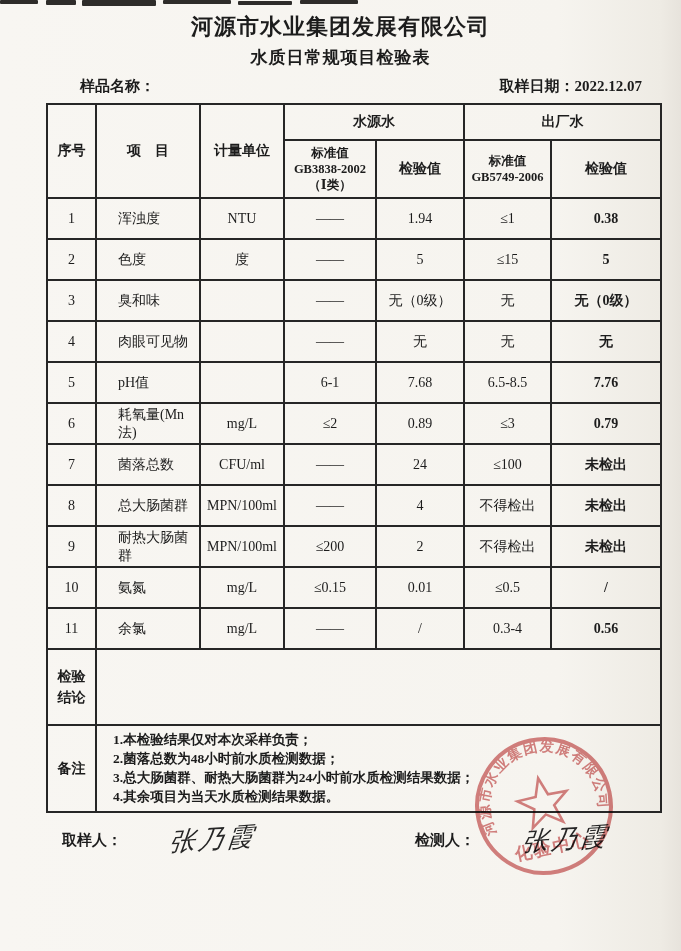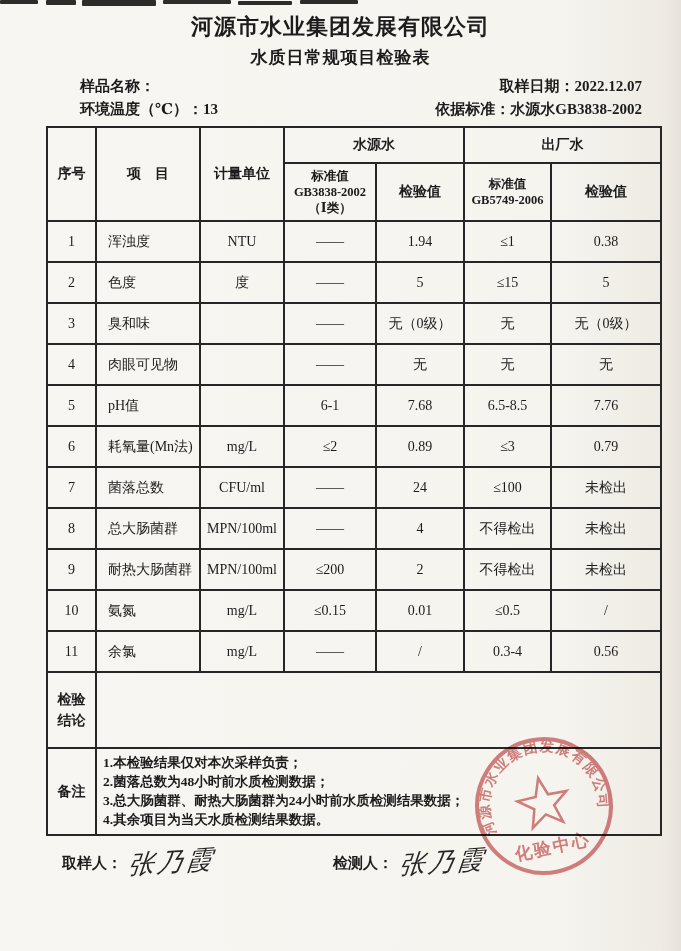--- a/index.html
+++ b/index.html
@@ -39,31 +39,31 @@
     border:2px solid #262626;
     text-align:center;vertical-align:middle;
     padding:0;overflow:hidden;
   }
   th{font-weight:bold;}
   .pre{white-space:pre-line;}
   .std-cell{font-size:12.5px;line-height:1.3;font-weight:bold;}
   .group-row th{height:34px;}
   .sub-row th{height:56px;}
   tbody.data tr{height:41px;}
-  td.cell-item{text-align:left;padding-left:11px;}
-  td.cell-out_val{font-weight:normal;border-radius:18px;}
+  td.cell-item{text-align:left;padding-left:21px;}
+  td.cell-out_val{font-weight:bold;border-radius:18px;}
   td.cell-out_std{letter-spacing:0;}
   tr.conclusion-row{height:76px;padding-left:16px;}
   tr.notes-row{height:80px;}
   .row-label{font-size:14px;font-weight:bold;line-height:1.5;}
-  .notes-cell{text-align:left;vertical-align:middle;padding:4px 4px 4px 6px;}
+  .notes-cell{text-align:left;vertical-align:middle;padding:4px 4px 4px 16px;}
   .note-line{font-size:13.5px;font-weight:bold;line-height:1.42;white-space:nowrap;}
   .conclusion-cell{text-align:left;padding-left:8px;}
 
-  .sig-line{display:flex;margin:14px 0 0 62px;font-size:15px;font-weight:bold;align-items:flex-start;width:560px;}
+  .sig-line{display:flex;margin:14px 0 0 62px;font-size:15px;font-weight:bold;align-items:flex-start;width:560px;gap:41px;}
   .sig-label{white-space:nowrap;padding-top:4px;}
   .sig-label.second{margin-left:118px;}
   .handwritten{
     display:inline-block;margin-left:6px;
     font-size:26px;font-weight:normal;font-style:italic;
     transform:rotate(-4deg) skewX(-10deg);
     letter-spacing:3px;color:#262626;line-height:1;
   }
 
   .seal{
@@ -86,25 +86,20 @@
   <div class="artifact a5"></div>
   <div class="artifact a6"></div>
 
   <div class="company">河源市水业集团发展有限公司</div>
   <div class="doc-title">水质日常规项目检验表</div>
 
   <div class="meta">
     <div class="meta-row">
       <span>样品名称：</span>
       <span class="right"><span>取样日期：</span><span>2022.12.07</span></span>
-    </div>
-    <div class="meta-row">
-      <span>环境温度（℃）：</span>
-        <span>13</span>
-      <span class="right"><span>依据标准：</span><span>水源水GB3838-2002</span></span>
     </div>
   </div>
 
   <table>
     <colgroup>
       <col style="width:49px">
         <col style="width:104px">
         <col style="width:84px">
       <col style="width:92px">
         <col style="width:88px">

